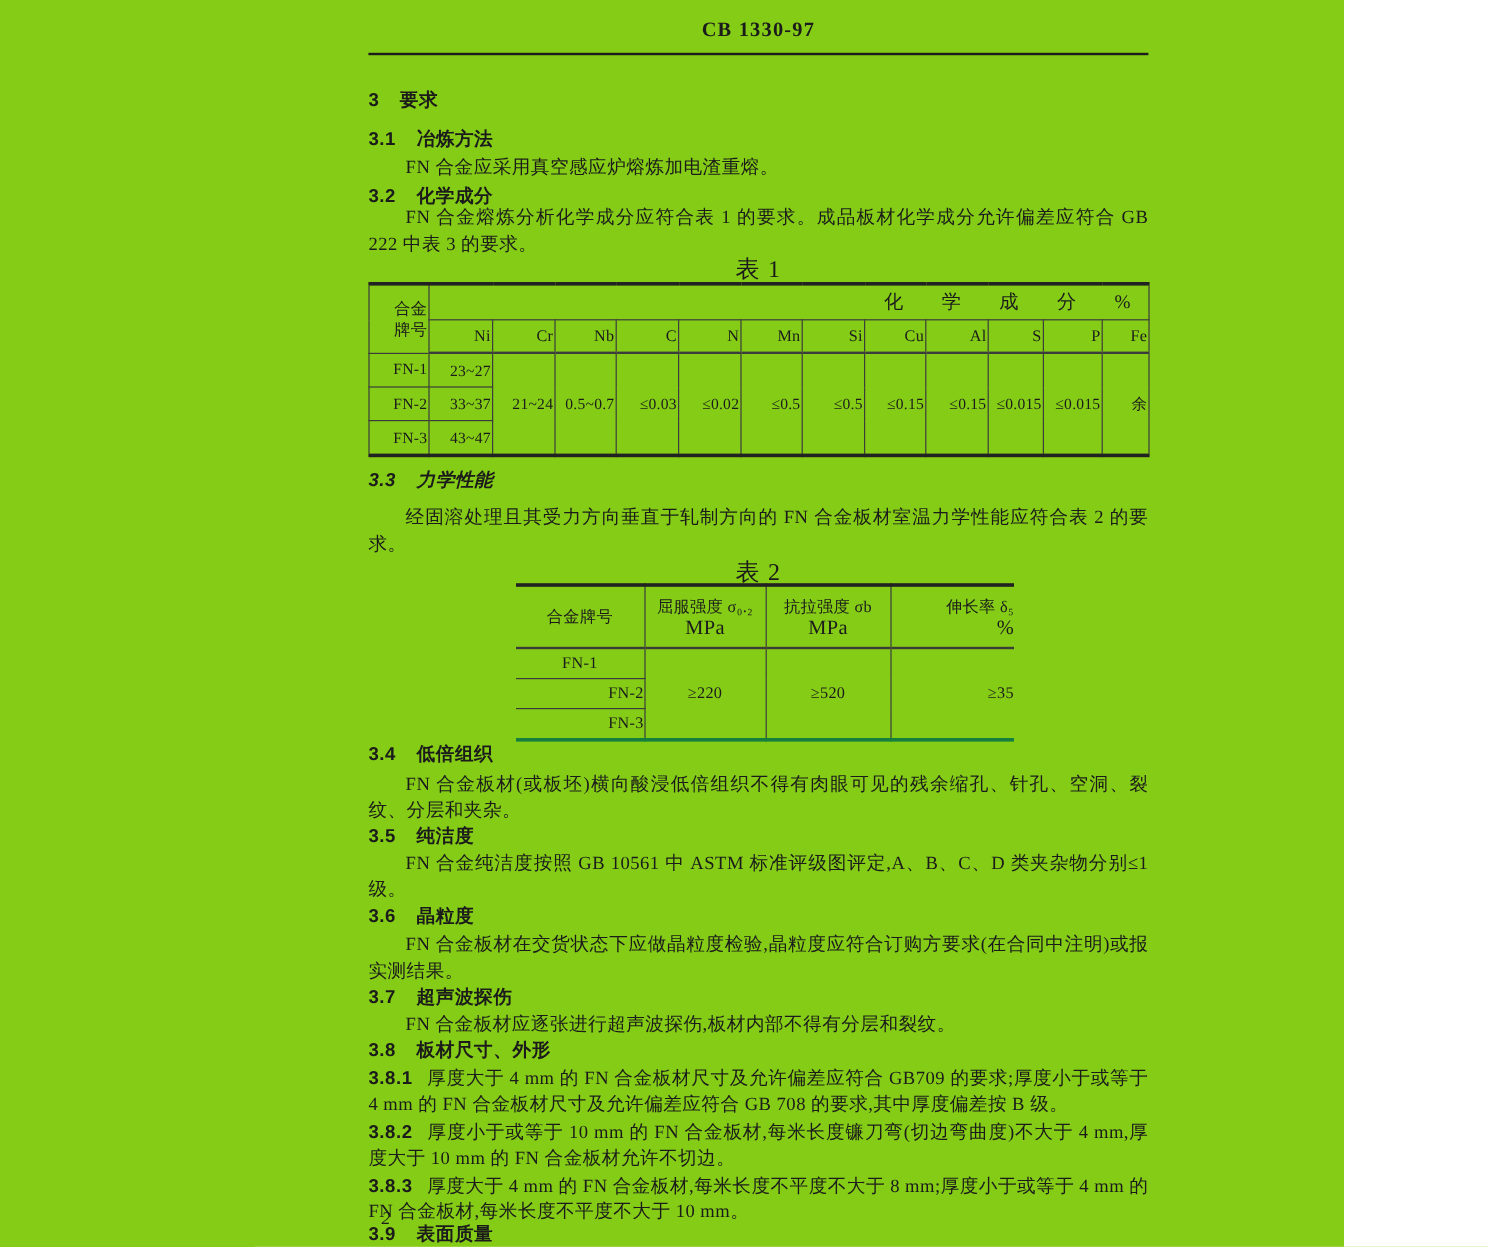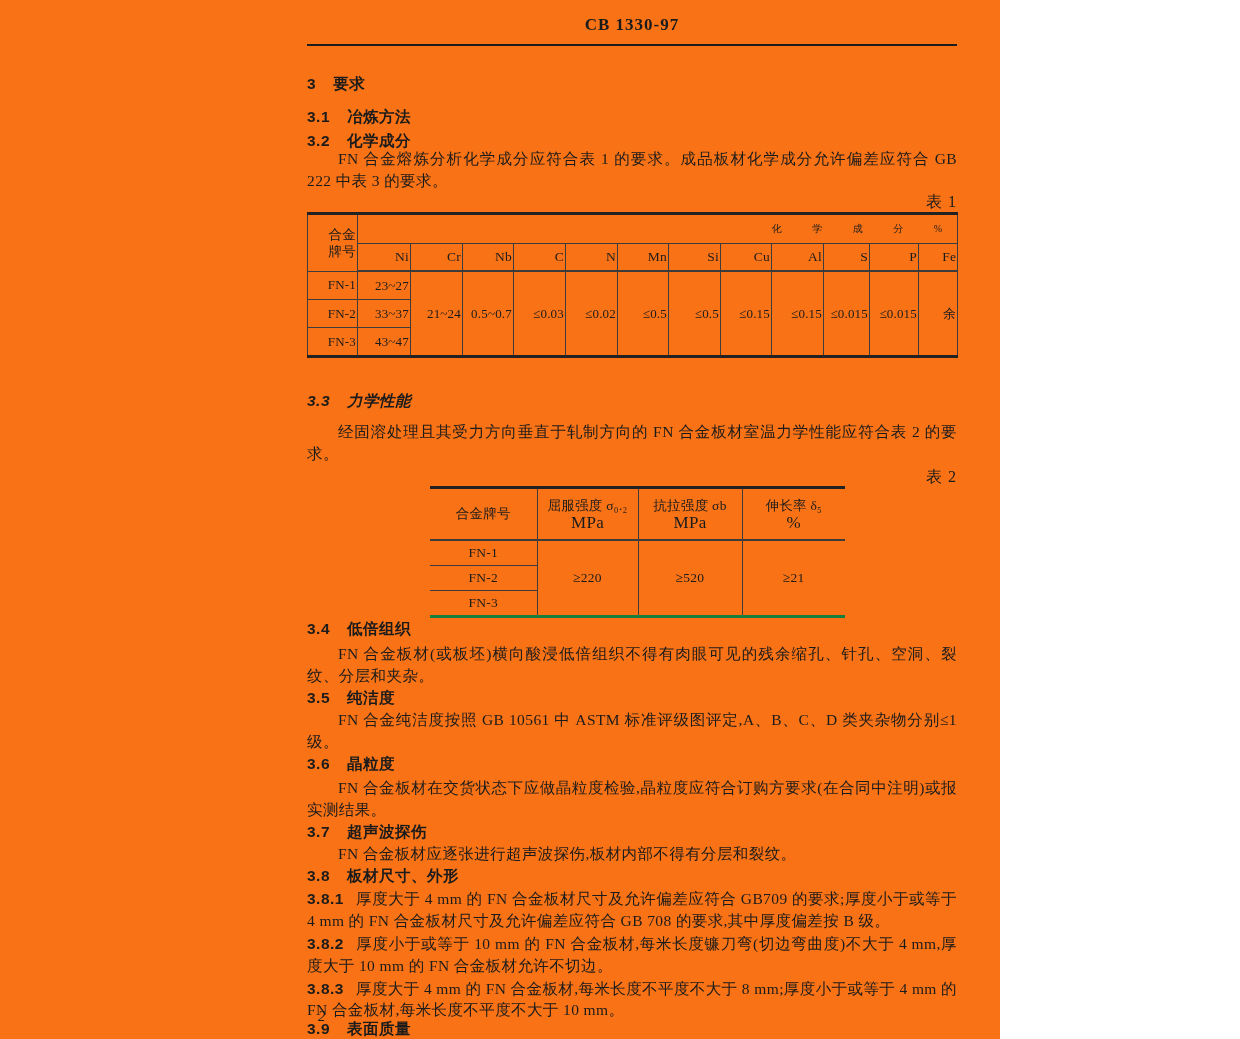--- a/index.html
+++ b/index.html
@@ -4,22 +4,22 @@
 <style>
   html,body{margin:0;padding:0;}
   body{
     width:1240px;height:1039px;
     background:#ffffff;
     font-family:"Liberation Serif","DejaVu Serif",serif;
     color:#1b1b1b;
     -webkit-font-smoothing:antialiased;
   }
   .page{
-    position:relative;width:1000px;height:1039px;
-    background:#f97316;overflow:hidden;
+    position:relative;width:1120px;height:1039px;
+    background:#84cc16;overflow:hidden;
   }
   .content{position:absolute;left:307px;top:0;width:650px;}
 
   .doc-code{
     padding-top:13px;line-height:24px;text-align:center;
     font-size:17px;font-weight:700;letter-spacing:1px;
     font-family:"Liberation Serif","DejaVu Serif",serif;
   }
   .rule{margin-top:7px;border-top:2px solid #1c1c1c;height:0;}
 
@@ -49,21 +49,21 @@
   .p35,.p37{margin-top:0;}
   .p36{margin-top:2px;}
   .runin{margin-top:1px;}
   .runin .num{
     font-weight:700;font-family:"Liberation Sans","DejaVu Sans",sans-serif;
     margin-right:12px;letter-spacing:0.5px;
   }
   .p383{line-height:21px;}
 
   .tbl-cap{
-    line-height:20px;font-size:16px;text-align:right;letter-spacing:1px;
+    line-height:20px;font-size:20px;text-align:center;letter-spacing:1px;
   }
   .cap2{margin-top:3px;line-height:18px;}
 
   table{border-collapse:collapse;table-layout:fixed;}
 
   
   .t1{
     width:650px;margin-top:0;
     border-top:3px solid #222;border-bottom:3px solid #222;
     border-left:1px solid #3c3c3c;border-right:1px solid #8a8a8a;
@@ -71,35 +71,35 @@
   .t1 td{
     border:1px solid #3c3c3c;
     text-align:right;vertical-align:middle;
     font-size:13px;letter-spacing:0.2px;
     padding:1px 1px;overflow:hidden;white-space:nowrap;
   }
   .t1 .r1 td{height:26px;}
   .t1 .r2 td{height:24px;border-bottom-width:2px;font-size:13.5px;}
   .t1 .dr td{height:25px;}
   .t1 .grade-h{font-size:13.5px;line-height:17px;}
-  .t1 .group{letter-spacing:14px;text-indent:14px;font-size:10px;}
+  .t1 .group{letter-spacing:14px;text-indent:14px;font-size:16px;}
 
   
   .t2{
     width:415px;margin-left:123px;
     border-top:3px solid #222;border-bottom:3px solid #15803d;
   }
   .t2 td{
     border:1px solid #3c3c3c;
     text-align:center;vertical-align:middle;
     font-size:13.5px;letter-spacing:0.3px;
     padding:0;overflow:hidden;
   }
   .t2 td:first-child{border-left:none;}
-  .t2 tr td:last-child{border-right:none;}
+  .t2 tr td:last-child{border-right:none;text-align:right;}
   .t2 .hd td{height:50px;border-bottom-width:2px;}
   .t2 .hd .l1{line-height:18px;font-size:13.5px;}
   .t2 .hd .l2{line-height:16px;font-size:17px;}
   .t2 .dr td{height:24px;}
 
   .page-num{
     position:absolute;left:318px;top:1006px;
     font-size:15px;font-style:italic;line-height:20px;
   }
 </style>
@@ -112,20 +112,21 @@
     <div class="doc-code">CB 1330-97</div>
     <div class="rule"></div>
 
     <div class="sec-h h3x">
       <span class="num">3</span><span class="ttl">要求</span>
     </div>
 
     <div class="sec-h h31">
       <span class="num">3.1</span><span class="ttl">冶炼方法</span>
     </div>
+    <div class="para indent p31">FN 合金应采用真空感应炉熔炼加电渣重熔。</div>
 
     <div class="sec-h h32">
       <span class="num">3.2</span><span class="ttl">化学成分</span>
     </div>
     <div class="para indent p32">FN 合金熔炼分析化学成分应符合表 1 的要求。成品板材化学成分允许偏差应符合 GB 222 中表 3 的要求。</div>
 
     <div class="tbl-cap">表 1</div>
 
     <table class="t1">
       <colgroup>
@@ -222,21 +223,21 @@
             </td>
             <td>
               <div class="l1">伸长率 δ₅</div>
               <div class="l2">%</div>
             </td>
           </tr>
           <tr class="dr">
             <td>FN-1</td>
             <td rowspan="3">≥220</td>
             <td rowspan="3">≥520</td>
-            <td rowspan="3">≥21</td>
+            <td rowspan="3">≥35</td>
           </tr>
           <tr class="dr">
             <td>FN-2</td>
           </tr>
           <tr class="dr">
             <td>FN-3</td>
           </tr>
         </tbody>
       </table>
     </div>

